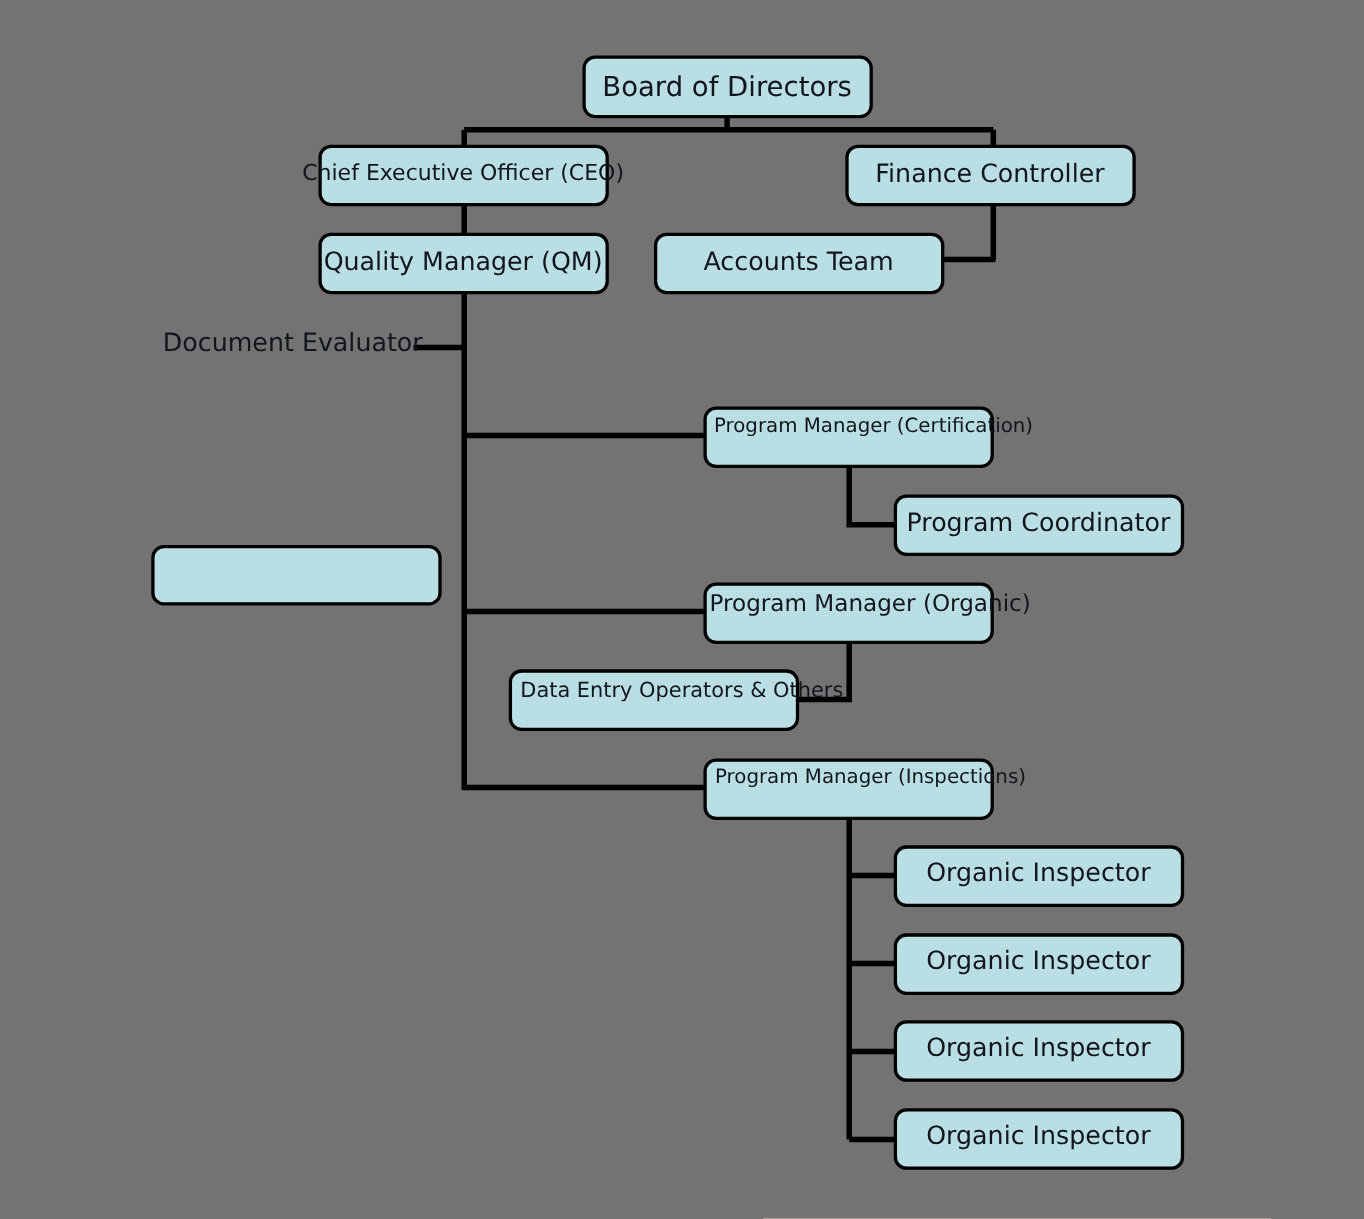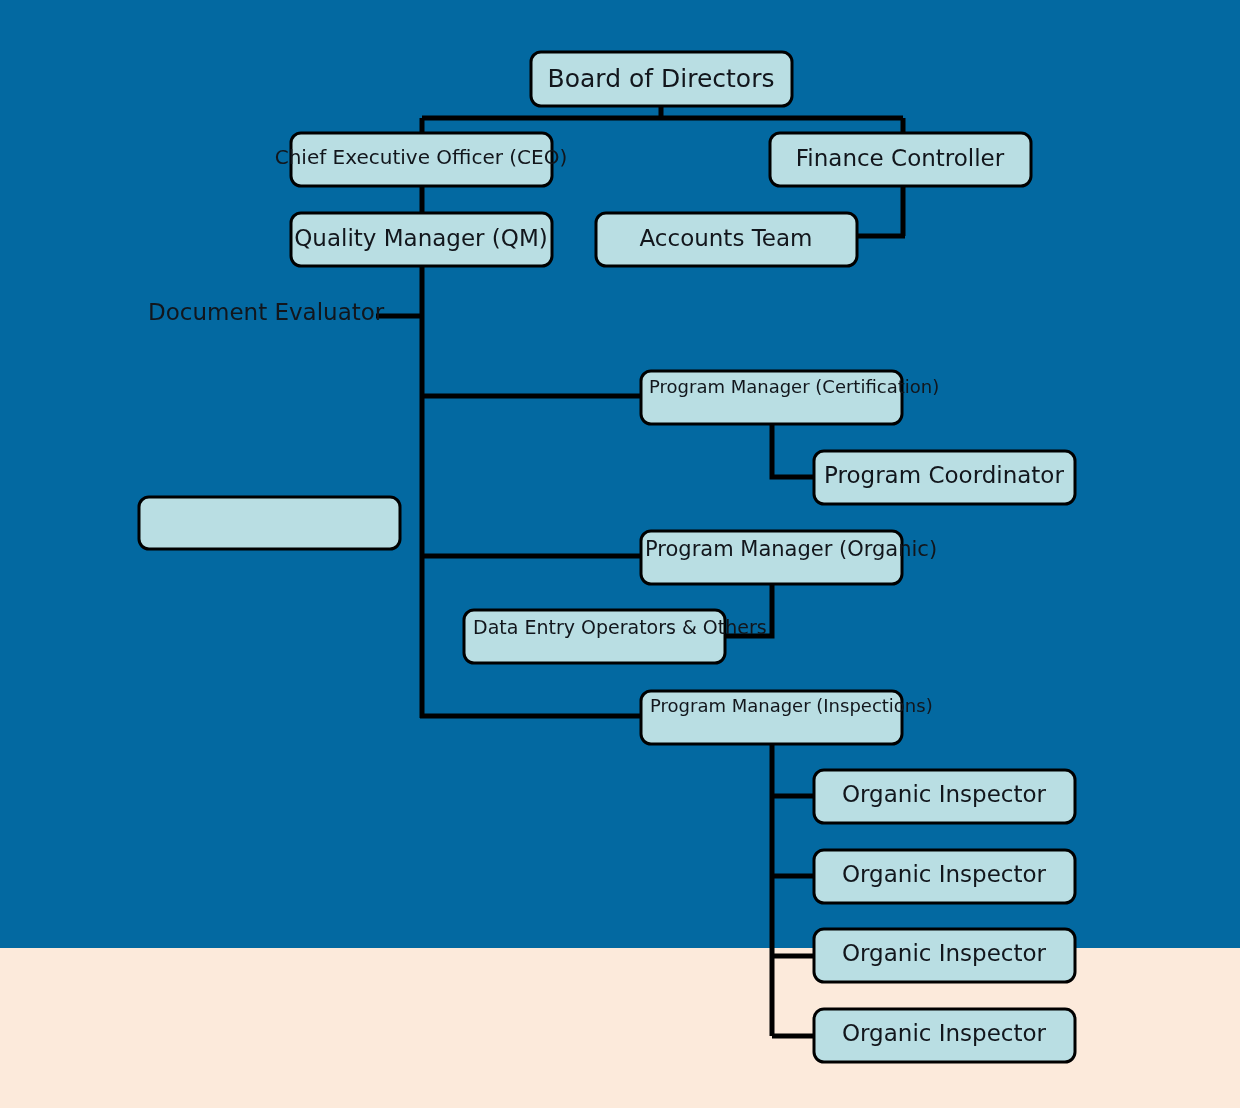--- a/index.html
+++ b/index.html
@@ -10,22 +10,22 @@
   }
   body {
     width: 1240px;
     height: 1108px;
     overflow: hidden;
     font-family: "DejaVu Sans", sans-serif;
   }
   #chart-root {
     position: relative;
     width: 1240px;
-    height: 948px;
-    background: #0369a1;
+    height: 1108px;
+    background: #737373;
   }
   svg#org-svg {
     position: absolute;
     top: 0;
     left: 0;
     width: 1240px;
     height: 1108px;
     display: block;
   }
   .node-rect {

